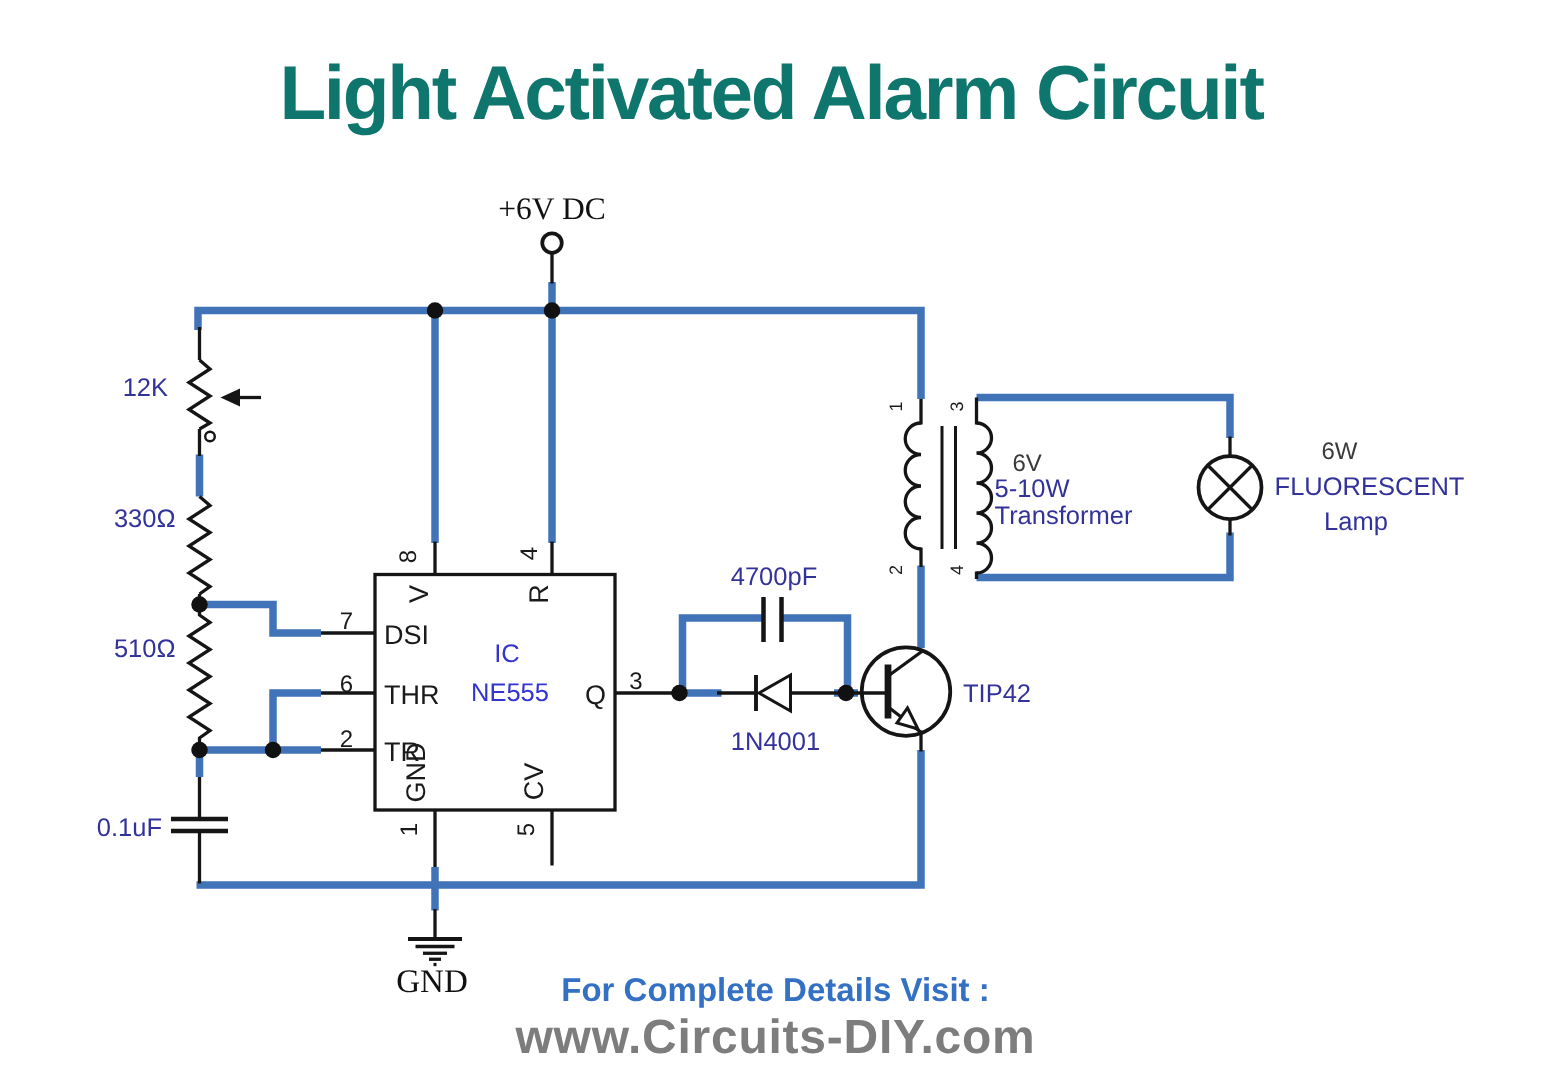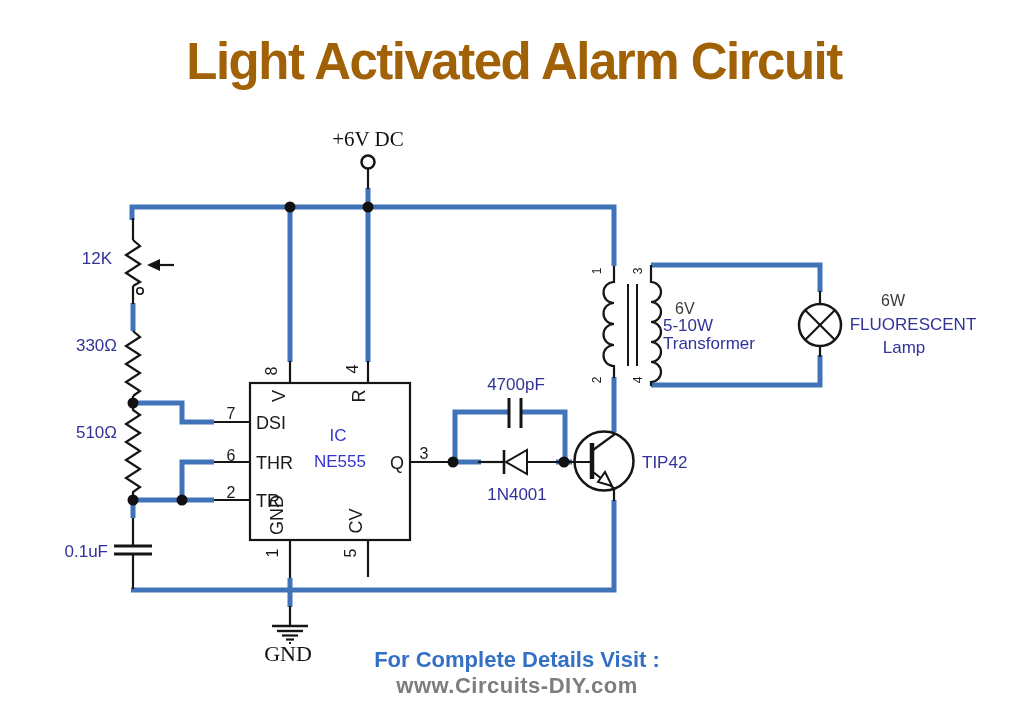--- a/index.html
+++ b/index.html
@@ -1,24 +1,24 @@
 <!DOCTYPE html>
 <html><head>
 <meta charset="utf-8">
 <style>
   html,body{margin:0;padding:0;background:#ffffff;}
   body{width:1028px;height:720px;overflow:hidden;font-family:"Liberation Sans",sans-serif;}
   .stage{position:relative;width:1028px;height:720px;background:#fff;}
   .title{position:absolute;top:32px;left:0;width:100%;margin:0;text-align:center;
-         font-size:51px;font-weight:bold;color:#a16207;letter-spacing:-1.5px;
+         font-size:51px;font-weight:bold;color:#0f766e;letter-spacing:-1.5px;
          font-family:"Liberation Sans",sans-serif;}
   svg.circuit{position:absolute;left:0;top:0;}
   .footer{position:absolute;left:317px;top:647px;width:400px;text-align:center;}
   .footer-line1{color:#3470c4;font-weight:bold;font-size:22px;}
-  .footer-line2{color:#7d7d7d;font-weight:bold;font-size:22px;margin-top:0px;letter-spacing:.5px;}
+  .footer-line2{color:#7d7d7d;font-weight:bold;font-size:32px;margin-top:0px;letter-spacing:.5px;}
 
   
   text{font-family:"Liberation Sans",sans-serif;}
   .lblN{fill:#32329b;font-size:17px;}
   .lblG{fill:#3a3a3a;font-size:16px;}
   .icL{fill:#1a1a1a;font-size:18px;}
   .icB{fill:#3434d0;font-size:17px;}
   .pinN{fill:#1a1a1a;font-size:16px;}
   .pinS{fill:#1a1a1a;font-size:12px;}
   .serifL{fill:#111;font-size:21px;font-family:"Liberation Serif",serif;}

